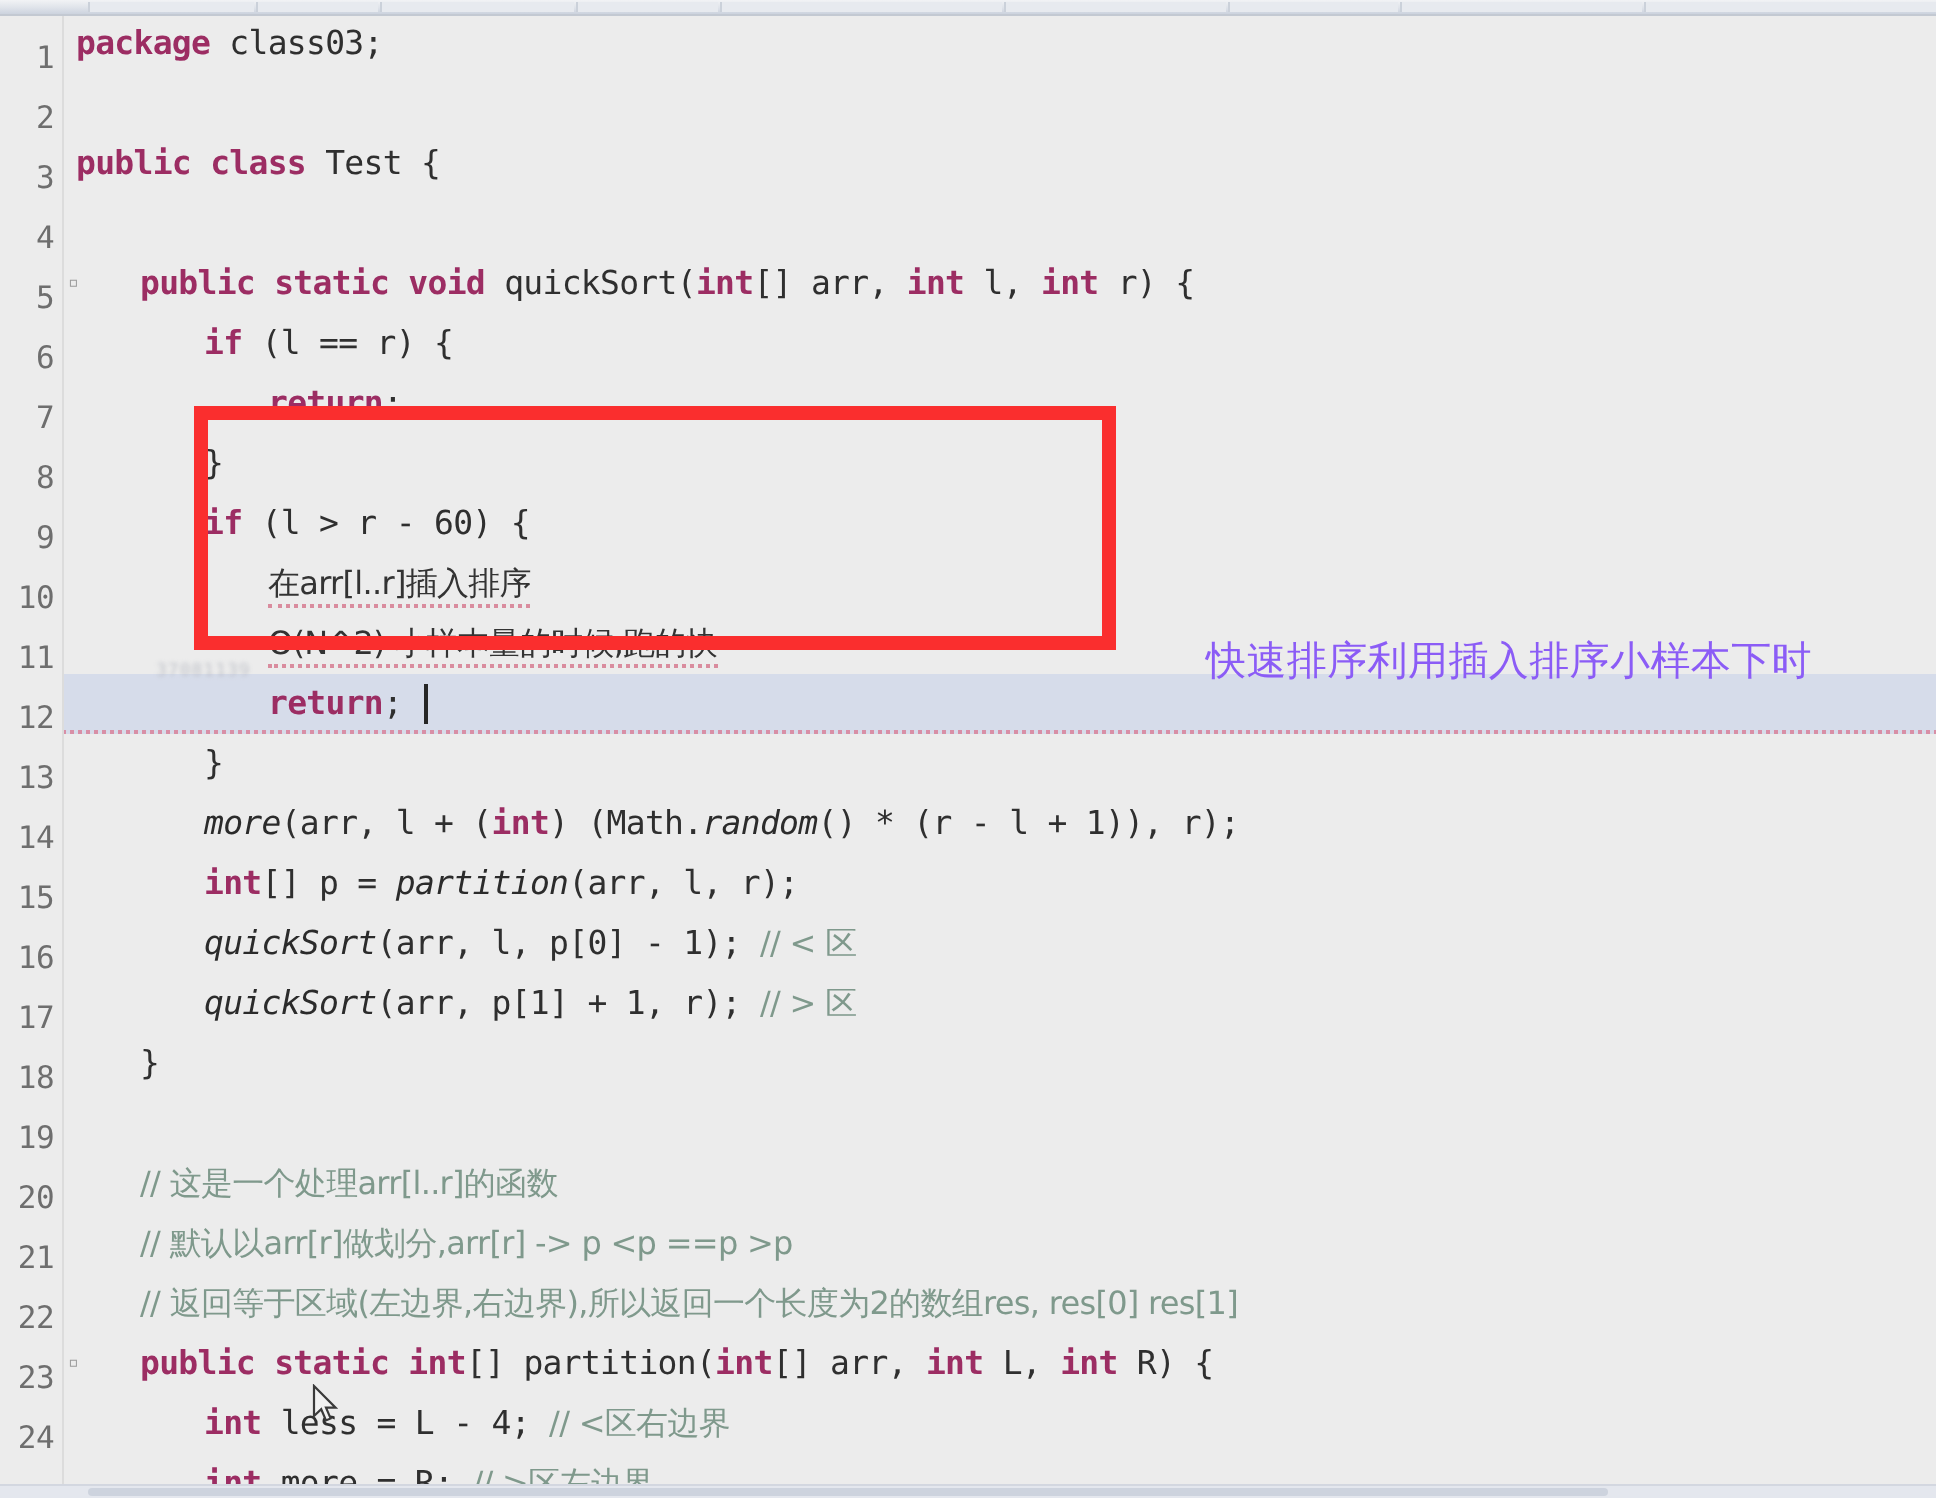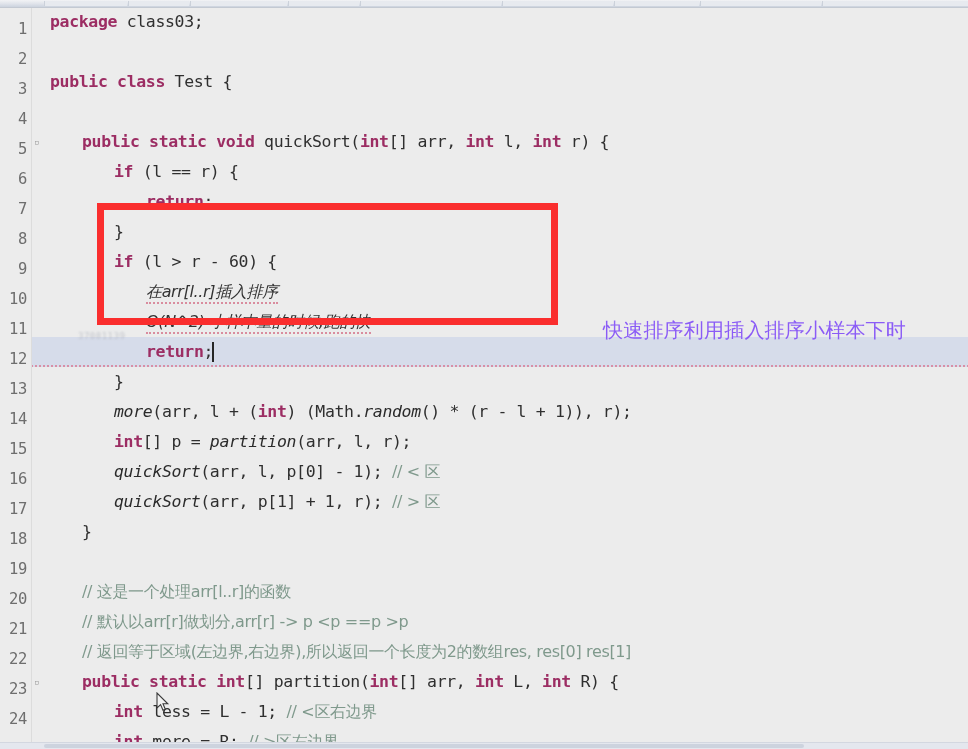--- a/index.html
+++ b/index.html
@@ -78,21 +78,21 @@
     height: 30px;
     line-height: 30px;
     font-size: 9px;
     color: #9a9a9a;
     z-index: 7;
   }
 
   
   #code-area {
     position: absolute;
-    left: 32px; top: 7px;
+    left: 20px; top: 7px;
     width: 936px;
     height: 554px;
     z-index: 5;
   }
   .code-line {
     position: absolute;
     left: 0;
     width: 936px;
     height: 30px;
     line-height: 30px;
@@ -106,21 +106,20 @@
 
   
   .kw   { color: #9c2d63; font-weight: bold; }
   .mth  { color: #2b2b2b; font-style: italic; }
   .pln  { color: #2f2f2f; }
   .cjk  { font-family: "DejaVu Sans", "Liberation Sans", sans-serif; font-size: 16px; }
   .cjk-cm { font-family: "DejaVu Sans", "Liberation Sans", sans-serif; font-size: 16px; color: #7f998c; }
   .spellwave {
     border-bottom: 2px dotted #d98c9e;
     padding-bottom: 1px;
-    font-style: italic;
   }
 
   
   #current-line-hl {
     position: absolute;
     left: 0;
     width: 968px;
     height: 30px;
     background: #d6dcea;
     z-index: 1;
@@ -266,21 +265,21 @@
       <div class="code-line" style="top: 390px;"><span class="txt" style="padding-left: 82px;"><span class="mth">more</span><span class="pln">(arr, l + (</span><span class="kw">int</span><span class="pln">) (Math.</span><span class="mth">random</span><span class="pln">() * (r - l + 1)), r);</span></span></div>
       <div class="code-line" style="top: 420px;"><span class="txt" style="padding-left: 82px;"><span class="kw">int</span><span class="pln">[] p = </span><span class="mth">partition</span><span class="pln">(arr, l, r);</span></span></div>
       <div class="code-line" style="top: 450px;"><span class="txt" style="padding-left: 82px;"><span class="mth">quickSort</span><span class="pln">(arr, l, p[0] - 1); </span><span class="cjk-cm">// &lt; 区</span></span></div>
       <div class="code-line" style="top: 480px;"><span class="txt" style="padding-left: 82px;"><span class="mth">quickSort</span><span class="pln">(arr, p[1] + 1, r); </span><span class="cjk-cm">// &gt; 区</span></span></div>
       <div class="code-line" style="top: 510px;"><span class="txt" style="padding-left: 50px;"><span class="pln">}</span></span></div>
       <div class="code-line" style="top: 540px;"><span class="txt" style="padding-left: 18px;"></span></div>
       <div class="code-line" style="top: 570px;"><span class="txt" style="padding-left: 50px;"><span class="cjk-cm">// 这是一个处理arr[l..r]的函数</span></span></div>
       <div class="code-line" style="top: 600px;"><span class="txt" style="padding-left: 50px;"><span class="cjk-cm">// 默认以arr[r]做划分,arr[r] -&gt; p &lt;p ==p &gt;p</span></span></div>
       <div class="code-line" style="top: 630px;"><span class="txt" style="padding-left: 50px;"><span class="cjk-cm">// 返回等于区域(左边界,右边界),所以返回一个长度为2的数组res, res[0] res[1]</span></span></div>
       <div class="code-line" style="top: 660px;"><span class="txt" style="padding-left: 50px;"><span class="kw">public static int</span><span class="pln">[] partition(</span><span class="kw">int</span><span class="pln">[] arr, </span><span class="kw">int</span><span class="pln"> L, </span><span class="kw">int</span><span class="pln"> R) {</span></span></div>
-      <div class="code-line" style="top: 690px;"><span class="txt" style="padding-left: 82px;"><span class="kw">int</span><span class="pln"> less = L - 1; </span><span class="cjk-cm">// &lt;区右边界</span></span></div>
+      <div class="code-line" style="top: 690px;"><span class="txt" style="padding-left: 82px;"><span class="kw">int</span><span class="pln"> less = L - 4; </span><span class="cjk-cm">// &lt;区右边界</span></span></div>
       <div class="code-line" style="top: 720px;"><span class="txt" style="padding-left: 82px;"><span class="kw">int</span><span class="pln"> more = R; </span><span class="cjk-cm">// &gt;区左边界</span></span></div>
     </div>
 
   <div id="watermark" style="left:78px; top:331px;">37081139</div>
 
   <div id="highlight-box" style="left: 97px; top: 203px; width: 461px; height: 122px; border-width: 7px; border-color: rgb(250, 46, 46);"></div>
 
   <div id="red-note" style="left: 603px; top: 255px; color: #8b5cf6;">
     <div>快速排序利用插入排序小样本下时</div>
   </div>

